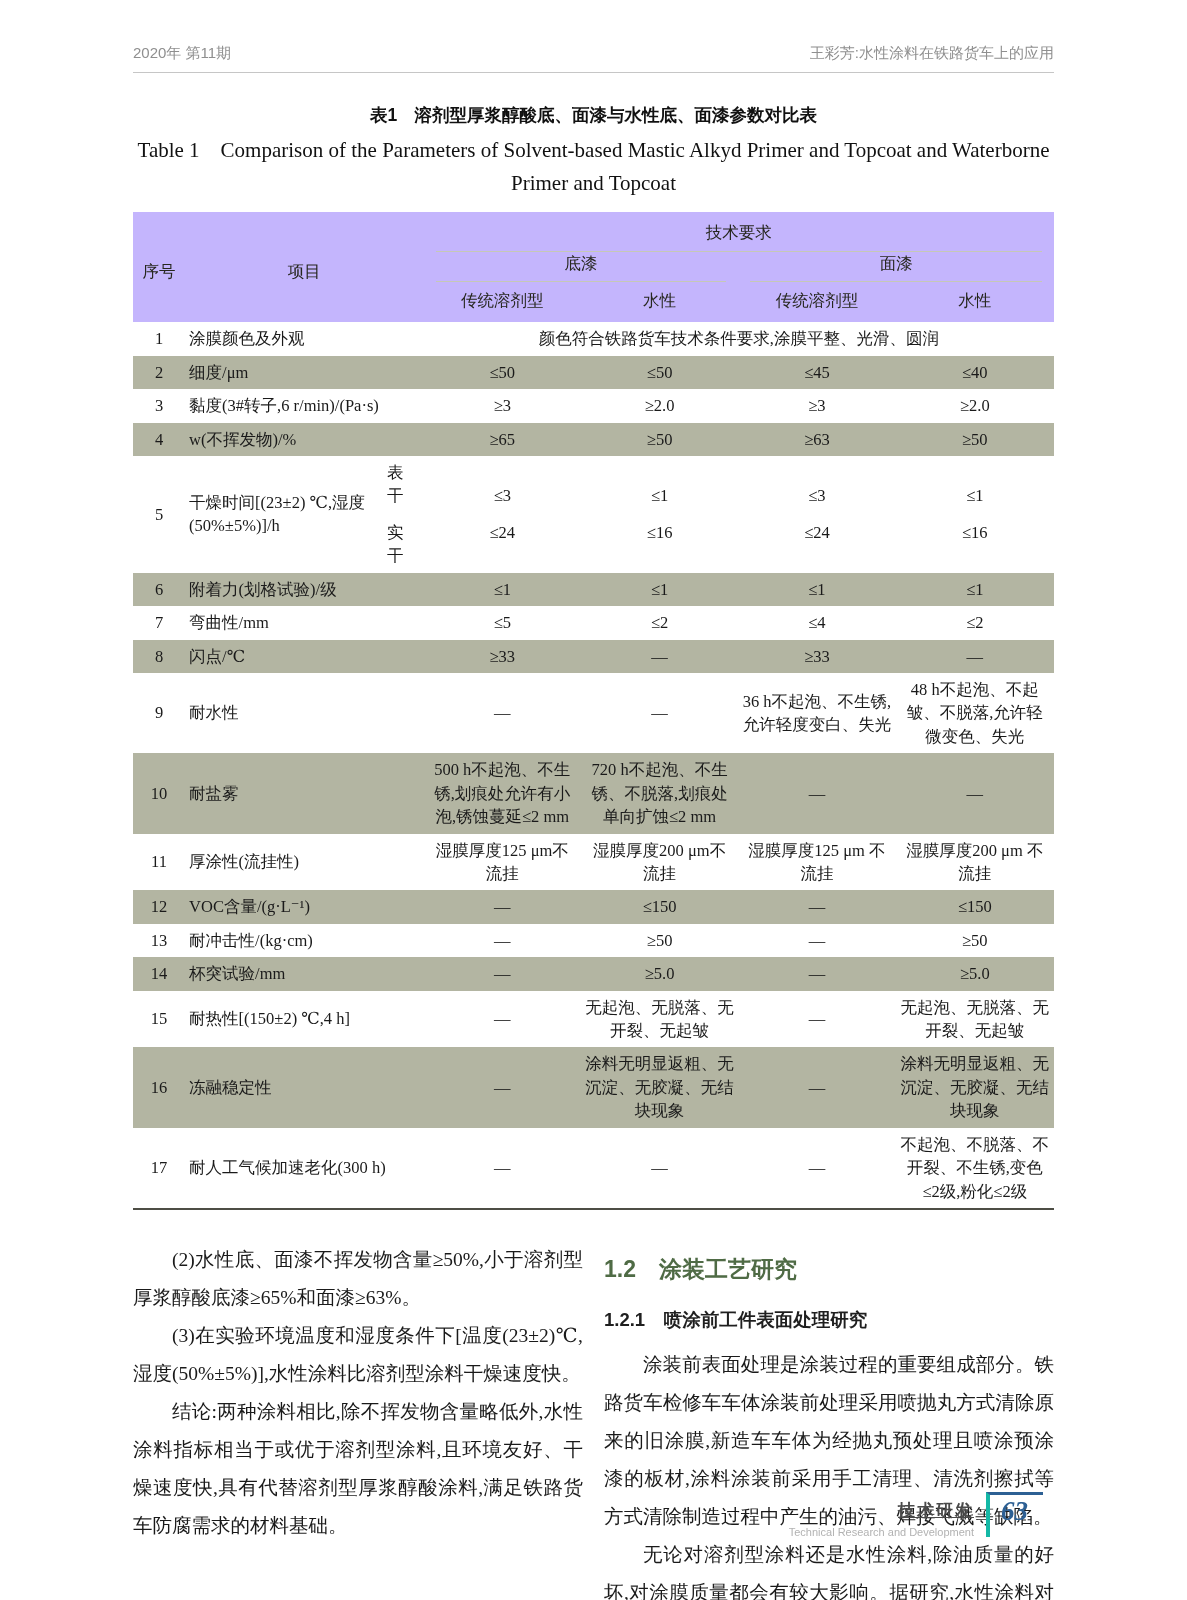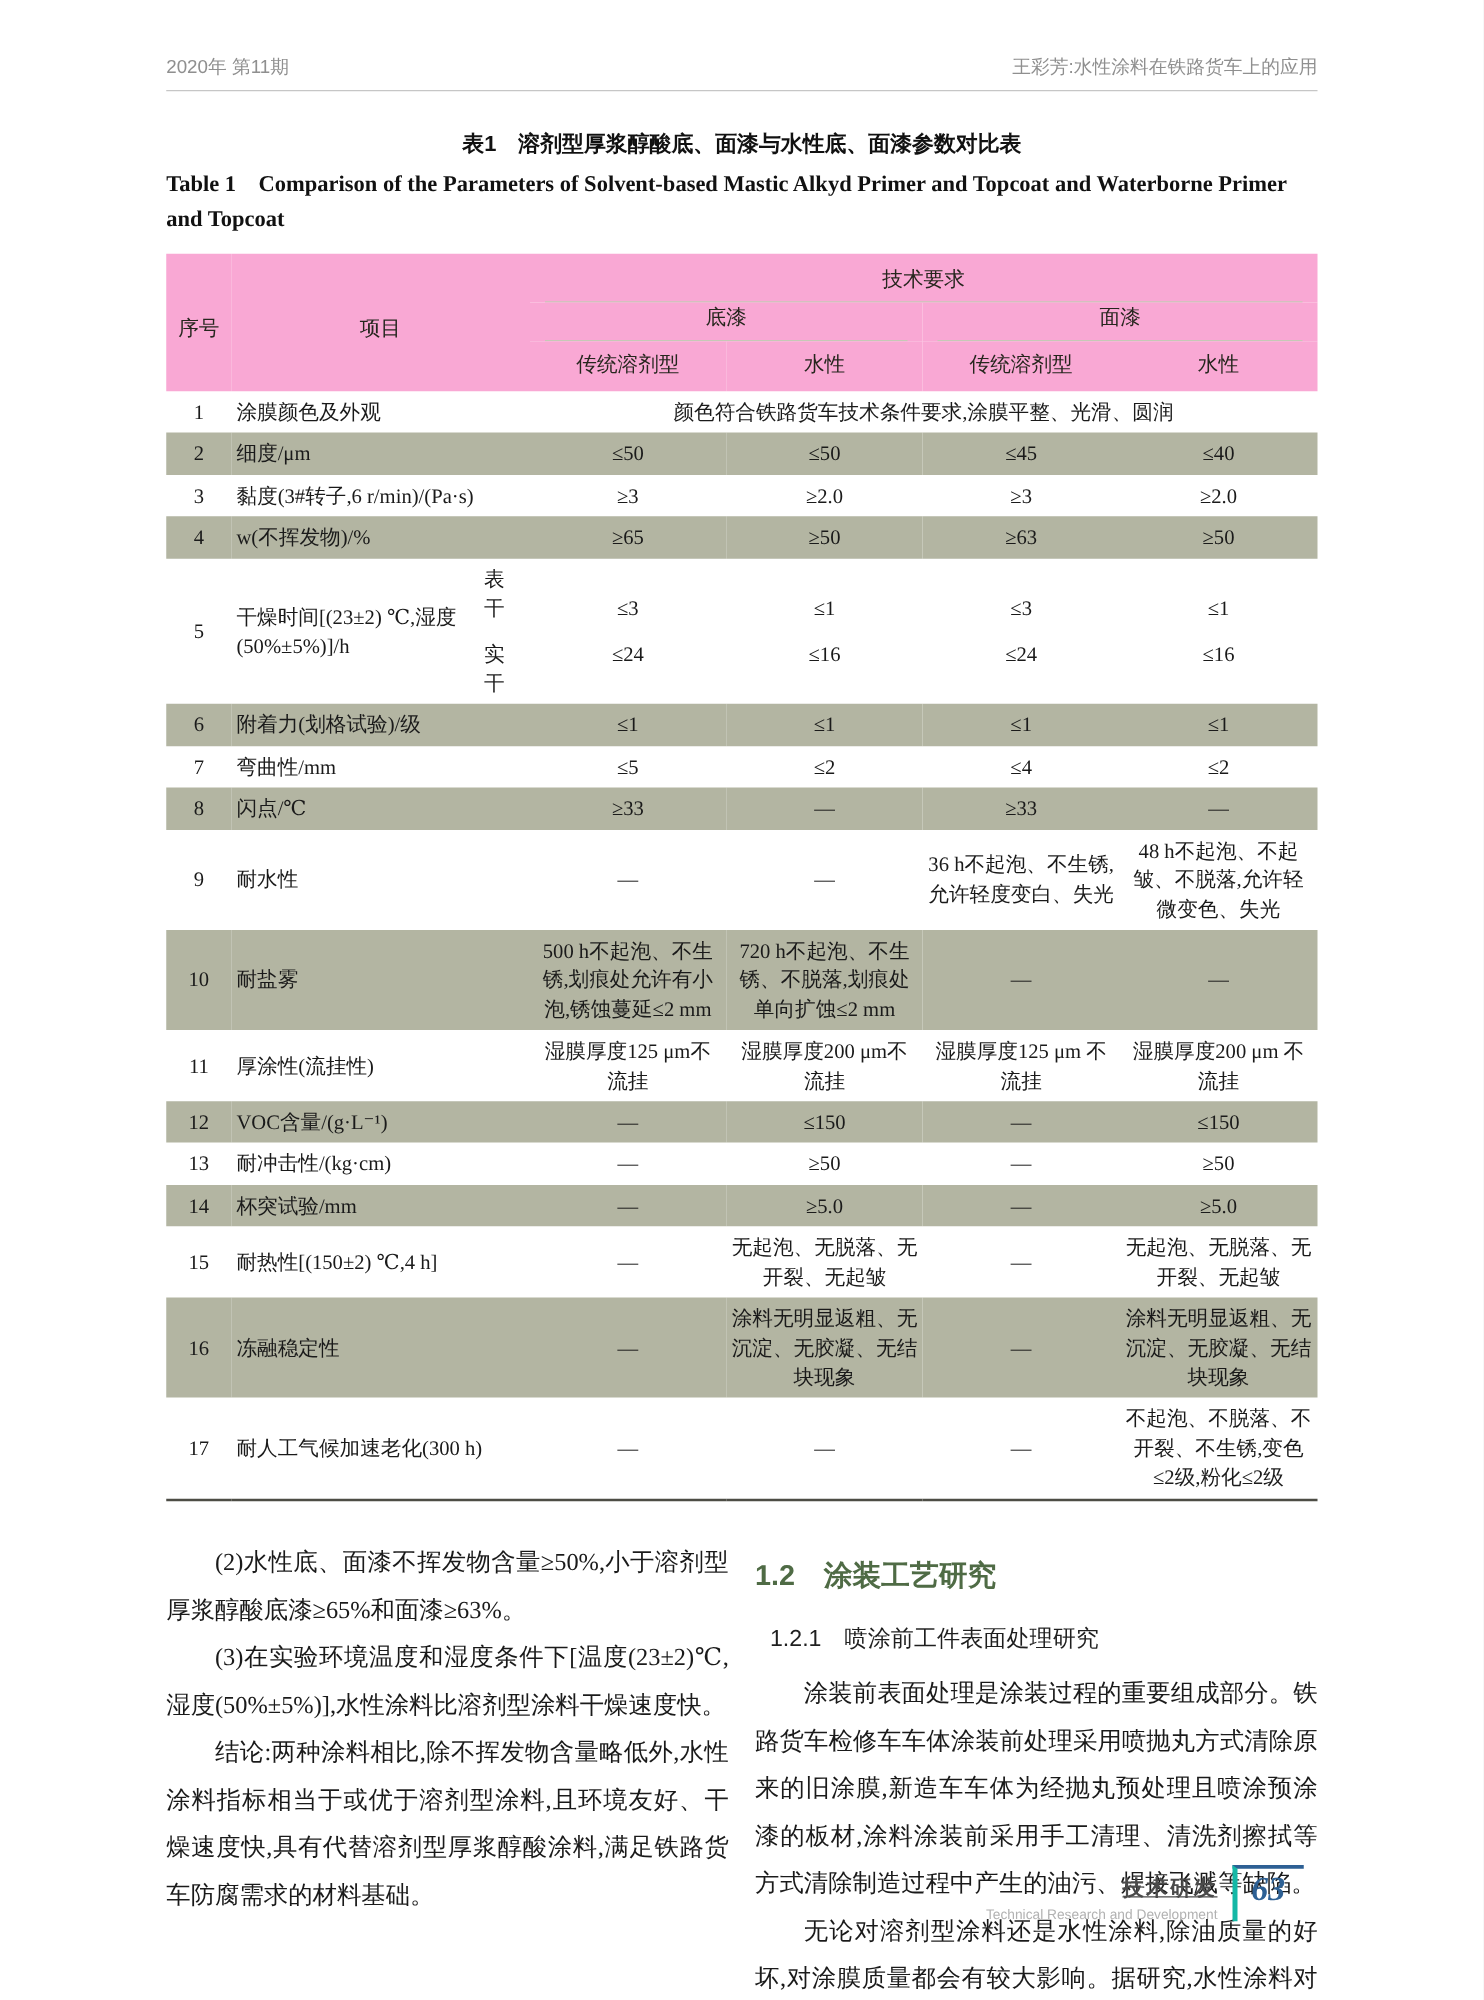--- a/index.html
+++ b/index.html
@@ -19,31 +19,31 @@
     font-size:15px; color:#8f8f8f;
   }
 
   
   .tbl-title-zh {
     margin-top:30px; text-align:center; white-space:pre-wrap;
     font-family:"Liberation Sans","DejaVu Sans",sans-serif;
     font-weight:bold; font-size:17.5px; color:#111;
   }
   .tbl-title-en {
-    margin-top:7px; white-space:pre-wrap;
-    font-weight:bold; font-size:18px; line-height:1.55; color:#111;
+    margin-top:7px; text-align:center; white-space:pre-wrap;
+    font-weight:normal; font-size:21px; line-height:1.55; color:#111;
   }
 
   
   table.tb {
     margin-top:13px; width:100%; table-layout:fixed; border-collapse:collapse;
     font-size:16.5px; line-height:1.42; border-bottom:2px solid #4d4d45;
   }
   table.tb th {
-    background:#f9a8d4; font-weight:normal; color:#26261e; text-align:center;
+    background:#c4b5fd; font-weight:normal; color:#26261e; text-align:center;
     vertical-align:middle;
   }
   .hdr-top th { padding-top:9px; }
   .grp { padding-bottom:6px; margin:0 12px; border-bottom:1px solid #c6c8b6; }
   .hdr-sub th { padding:7px 0 10px; }
   table.tb td { padding:5px 4px; vertical-align:middle; }
   td.c { text-align:center; }
   td.it { text-align:left; padding-left:5px; }
   tr.shade { background:#b3b5a2; }
   .dry { display:flex; justify-content:space-between; align-items:center;gap:12px; }
@@ -55,21 +55,21 @@
   .cols { display:flex; gap:21px; margin-top:31px; }
   .col { width:450px; font-size:19.5px; line-height:1.95; text-align:justify; }
   .col p { text-indent:2em; }
   .col p.noind { text-indent:0; }
   .sec-h1 {
     font-family:"Liberation Sans","DejaVu Sans",sans-serif;
     font-weight:bold; font-size:23px; color:#4f6b45; margin:6px 0 10px;
   }
   .sec-h2 {
     font-family:"Liberation Sans","DejaVu Sans",sans-serif;
-    font-weight:normal; font-size:18.5px; color:#1f1f1f; margin:0 12px 8px;
+    font-weight:bold; font-size:18.5px; color:#1f1f1f; margin:0 0 8px;
   }
 
   
   .footer { position:absolute; top:1492px; right:144px; display:flex; align-items:flex-start; }
   .f-text { text-align:right; margin-top:7px; margin-right:12px;
     font-family:"Liberation Sans","DejaVu Sans",sans-serif; }
   .f-zh { font-weight:bold; font-size:17px; color:#4a4a4a; letter-spacing:2px;text-decoration:underline; }
   .f-en { font-size:11px; color:#b2b2b2; margin-top:4px; }
   .f-num {
     border-top:3px solid #2d6094; border-left:4px solid #14b8a6;

